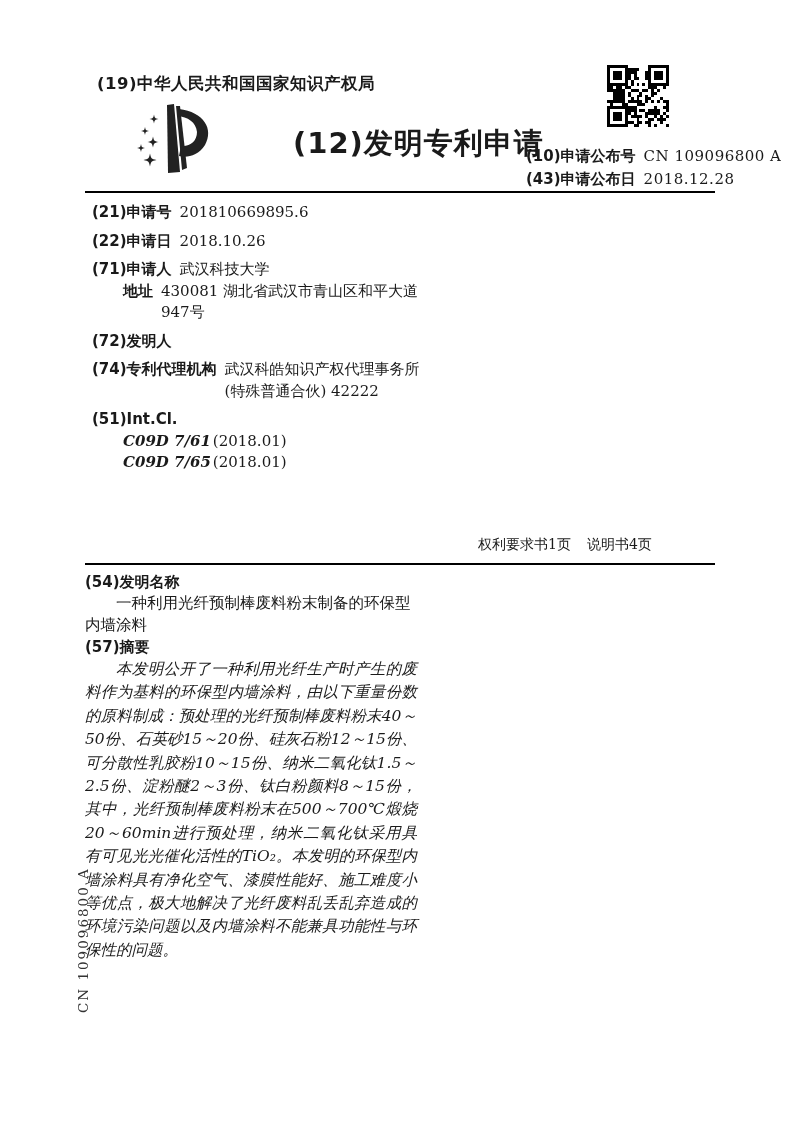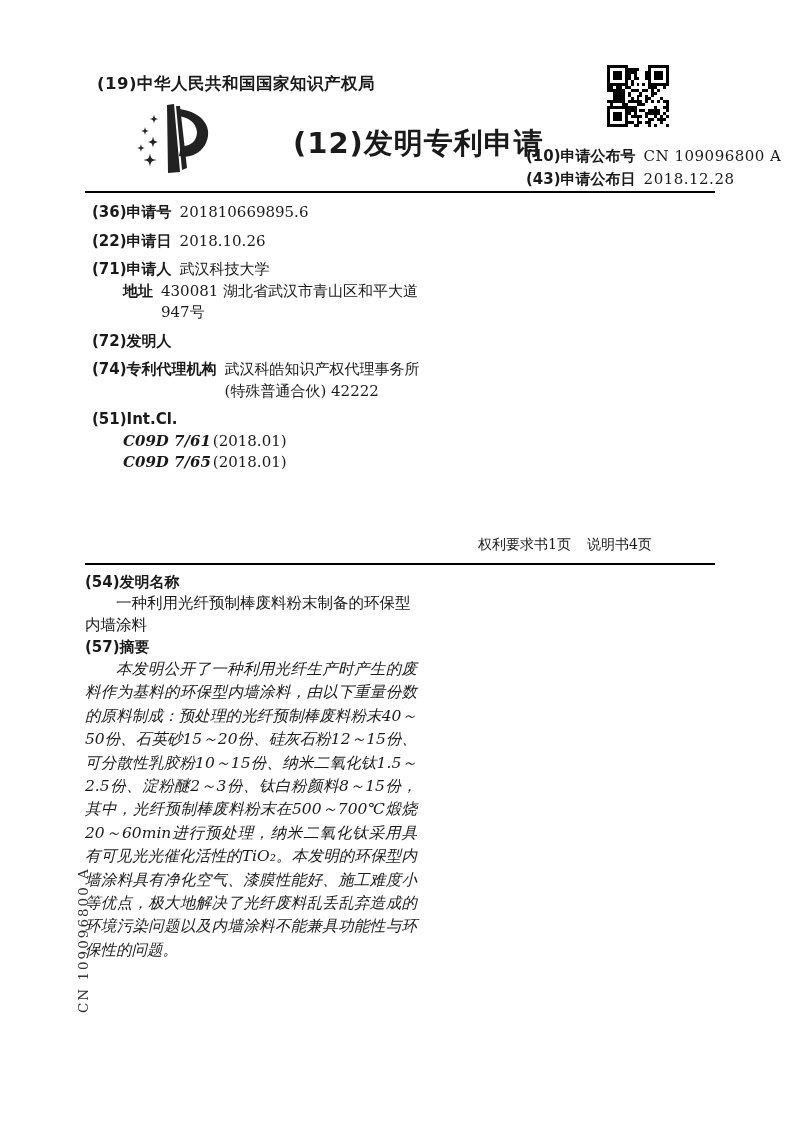--- a/index.html
+++ b/index.html
@@ -341,21 +341,21 @@
       <span class="val">2018.12.28</span>
     </div>
   </div>
 
   <div class="abs rule rule-1"></div>
 
   <div class="abs info">
 
     <div class="entry">
       <div class="row">
-        <span class="lbl">(36)申请号</span>
+        <span class="lbl">(21)申请号</span>
         <span class="val">201810669895.6</span>
       </div>
     </div>
 
     <div class="entry">
       <div class="row">
         <span class="lbl">(22)申请日</span>
         <span class="val">2018.10.26</span>
       </div>
     </div>

